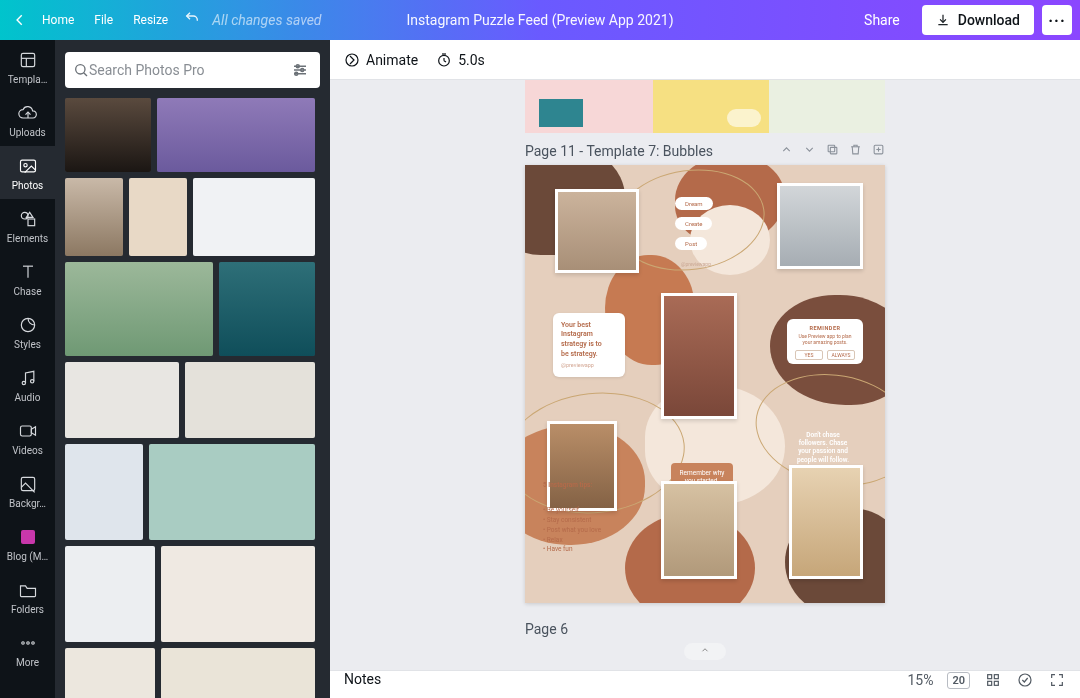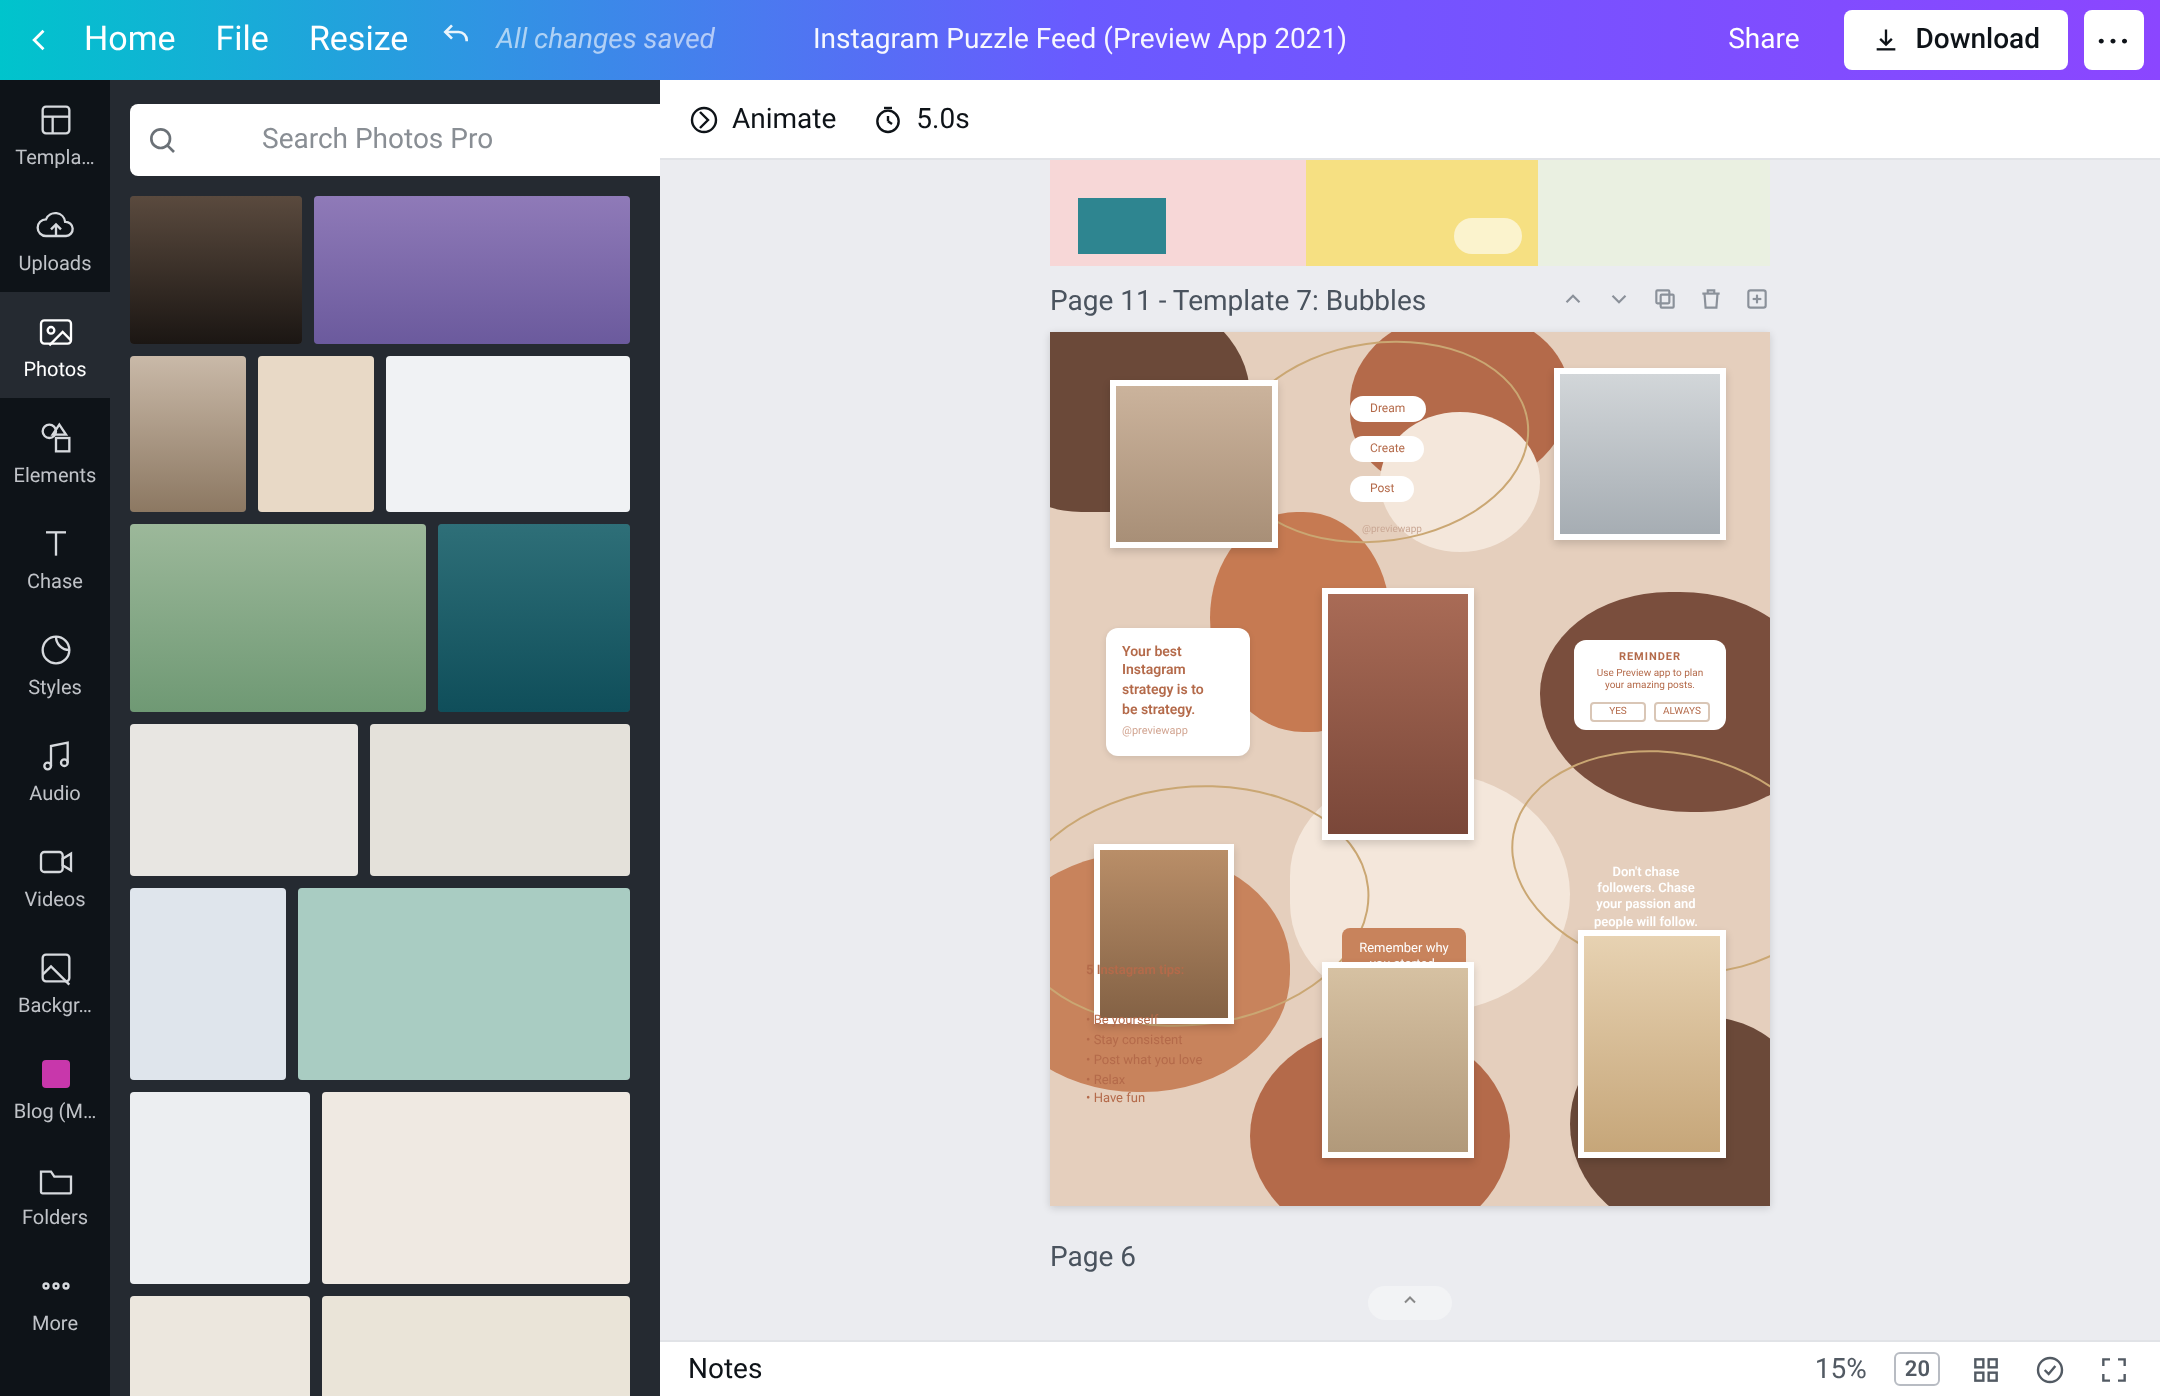--- a/index.html
+++ b/index.html
@@ -1,42 +1,42 @@
 <!DOCTYPE html>
 <html><head>
 <meta charset="utf-8">
 <style>
   * { margin: 0; padding: 0; box-sizing: border-box; font-family: -apple-system, BlinkMacSystemFont, "Segoe UI", Roboto, sans-serif; }
   body { width: 1080px; height: 698px; overflow: hidden; background: #ebecf0; }
 
   
   .topbar { height: 40px; background: linear-gradient(90deg, #00c4cc 0%, #6a5aff 50%, #8b46ff 100%); display: flex; align-items: center; color: #fff; padding: 0 8px; }
   .tb-back { width: 24px; height: 24px; display:flex; align-items:center; justify-content:center; cursor:pointer; }
-  .tb-item { margin: 0 10px; font-size: 17px; cursor:pointer; }
+  .tb-item { margin: 0 10px; font-size: 12px; cursor:pointer; }
   .tb-undo { margin: 0 6px; opacity:0.9; cursor:pointer; }
   .tb-saved { margin-left: 6px; font-size: 14px; opacity: 0.6; font-style: italic; }
   .tb-title { position:absolute; left:50%; transform:translateX(-50%); font-size:14px; opacity:0.95; }
   .tb-right { margin-left: auto; display:flex; align-items:center; gap:8px; }
   .tb-share { color:#fff; font-size:14px; padding:6px 14px; border-radius:4px; cursor:pointer; }
   .tb-download { background:#fff; color:#0e1318; font-size:14px; padding:7px 14px; border-radius:4px; display:flex; align-items:center; gap:8px; cursor:pointer; font-weight:500;}
   .tb-more { background:#fff; color:#0e1318; width:30px; height:30px; border-radius:4px; display:flex; align-items:center; justify-content:center; cursor:pointer; font-weight:bold; letter-spacing:1px; font-size:16px;}
 
   
   .rail { position:absolute; top:40px; left:0; width:55px; height:calc(100% - 40px); background:#0e1318; display:flex; flex-direction:column; align-items:center; color:#c0c3c8; }
   .rail-item { width:55px; padding:10px 0 8px 0; text-align:center; font-size:10px; cursor:pointer; display:flex; flex-direction:column; align-items:center; gap:4px; }
   .rail-item.active { background:#252a31; color:#fff; }
   .rail-icon { width:20px; height:20px; display:flex; align-items:center; justify-content:center; }
   .rail-icon svg { stroke: #d6d9dd; fill:none; stroke-width:1.4; }
   .rail-item.active .rail-icon svg { stroke:#fff; }
   .rail-blog .blog-square { width:14px; height:14px; background:#c837ab; border-radius:2px; margin:3px auto; }
 
   
   .panel { position:absolute; top:40px; left:55px; width:275px; height:calc(100% - 40px); background:#252a31; padding:12px 10px; overflow:hidden; }
   .search-row { display:flex; gap:8px; margin-bottom:10px; }
-  .search { flex:1; background:#fff; border-radius:4px; height:36px; display:flex; align-items:center; padding:0 8px; color:#6b7177;gap:42px; }
+  .search { flex:1; background:#fff; border-radius:4px; height:36px; display:flex; align-items:center; padding:0 8px; color:#6b7177; }
   .search input { border:none; outline:none; flex:1; font-size:14px; background:transparent; color:#222; }
   .search input::placeholder { color:#898e94; }
   .filter-btn { width:24px; display:flex; align-items:center; justify-content:center; color:#6b7177; }
   .photo-grid { display:flex; flex-wrap:wrap; gap:6px; }
   .ph { background:#3b4149; border-radius:2px; cursor:pointer; position:relative; overflow:hidden; }
   .ph-inner { position:absolute; inset:0; }
 
   
   .canvas-wrap { position:absolute; top:40px; left:330px; right:0; bottom:28px; background:#ebecf0; display:flex; flex-direction:column; }
   .context-bar { height:40px; background:#fff; border-bottom:1px solid #e1e3e7; display:flex; align-items:center; padding:0 14px; gap:18px; color:#0e1318; font-size:14px; }
@@ -83,21 +83,21 @@
   .tips-card { position:absolute; background:transparent; font-size:6.5px; color:#b46a4a; line-height:1.5; }
   .tips-card .tt { font-weight:600; margin-bottom:16px; }
 
   .remember-card { position:absolute; background:#c8835c; color:#fff; border-radius:4px; padding:6px 8px; font-size:6.5px; width:62px; text-align:center; }
 
   .quote-right { position:absolute; color:#fff; font-size:6.5px; text-align:center; width:80px; }
 
   .page12-label { width:360px; text-align:left; color:#4a535e; font-size:14px; margin-top:18px; }
 
   
-  .footer { position:absolute; bottom:0; left:330px; right:0; height:28px; background:#fff; border-top:1px solid #e1e3e7; display:flex; align-items:center; padding:0 14px; font-size:14px; color:#0e1318; }
+  .footer { position:absolute; bottom:0; left:330px; right:0; height:28px; background:#fff; border-top:1px solid #e1e3e7; display:flex; align-items:flex-start; padding:0 14px; font-size:14px; color:#0e1318; }
   .footer-right { margin-left:auto; display:flex; align-items:center; gap:14px; color:#525a63; }
   .footer-page-btn { background:#f2f3f5; padding:2px 16px; border-radius:10px; cursor:pointer; color:#62686f; font-size:11px; }
   .zoom-box { border:1px solid #b8bcc3; border-radius:3px; padding:1px 4px; font-size:11px; font-weight:600; }
   .ficon { width:18px; height:18px; display:flex; align-items:center; justify-content:center; cursor:pointer; }
 
   
   .g-city { background:linear-gradient(#5a4a3e,#1b1613); }
   .g-lavender { background:linear-gradient(#8f7ab8,#6b5a9d); }
   .g-curly { background:linear-gradient(#c9b9a8,#8c7862); }
   .g-flatlay { background:#e8d9c6; }

